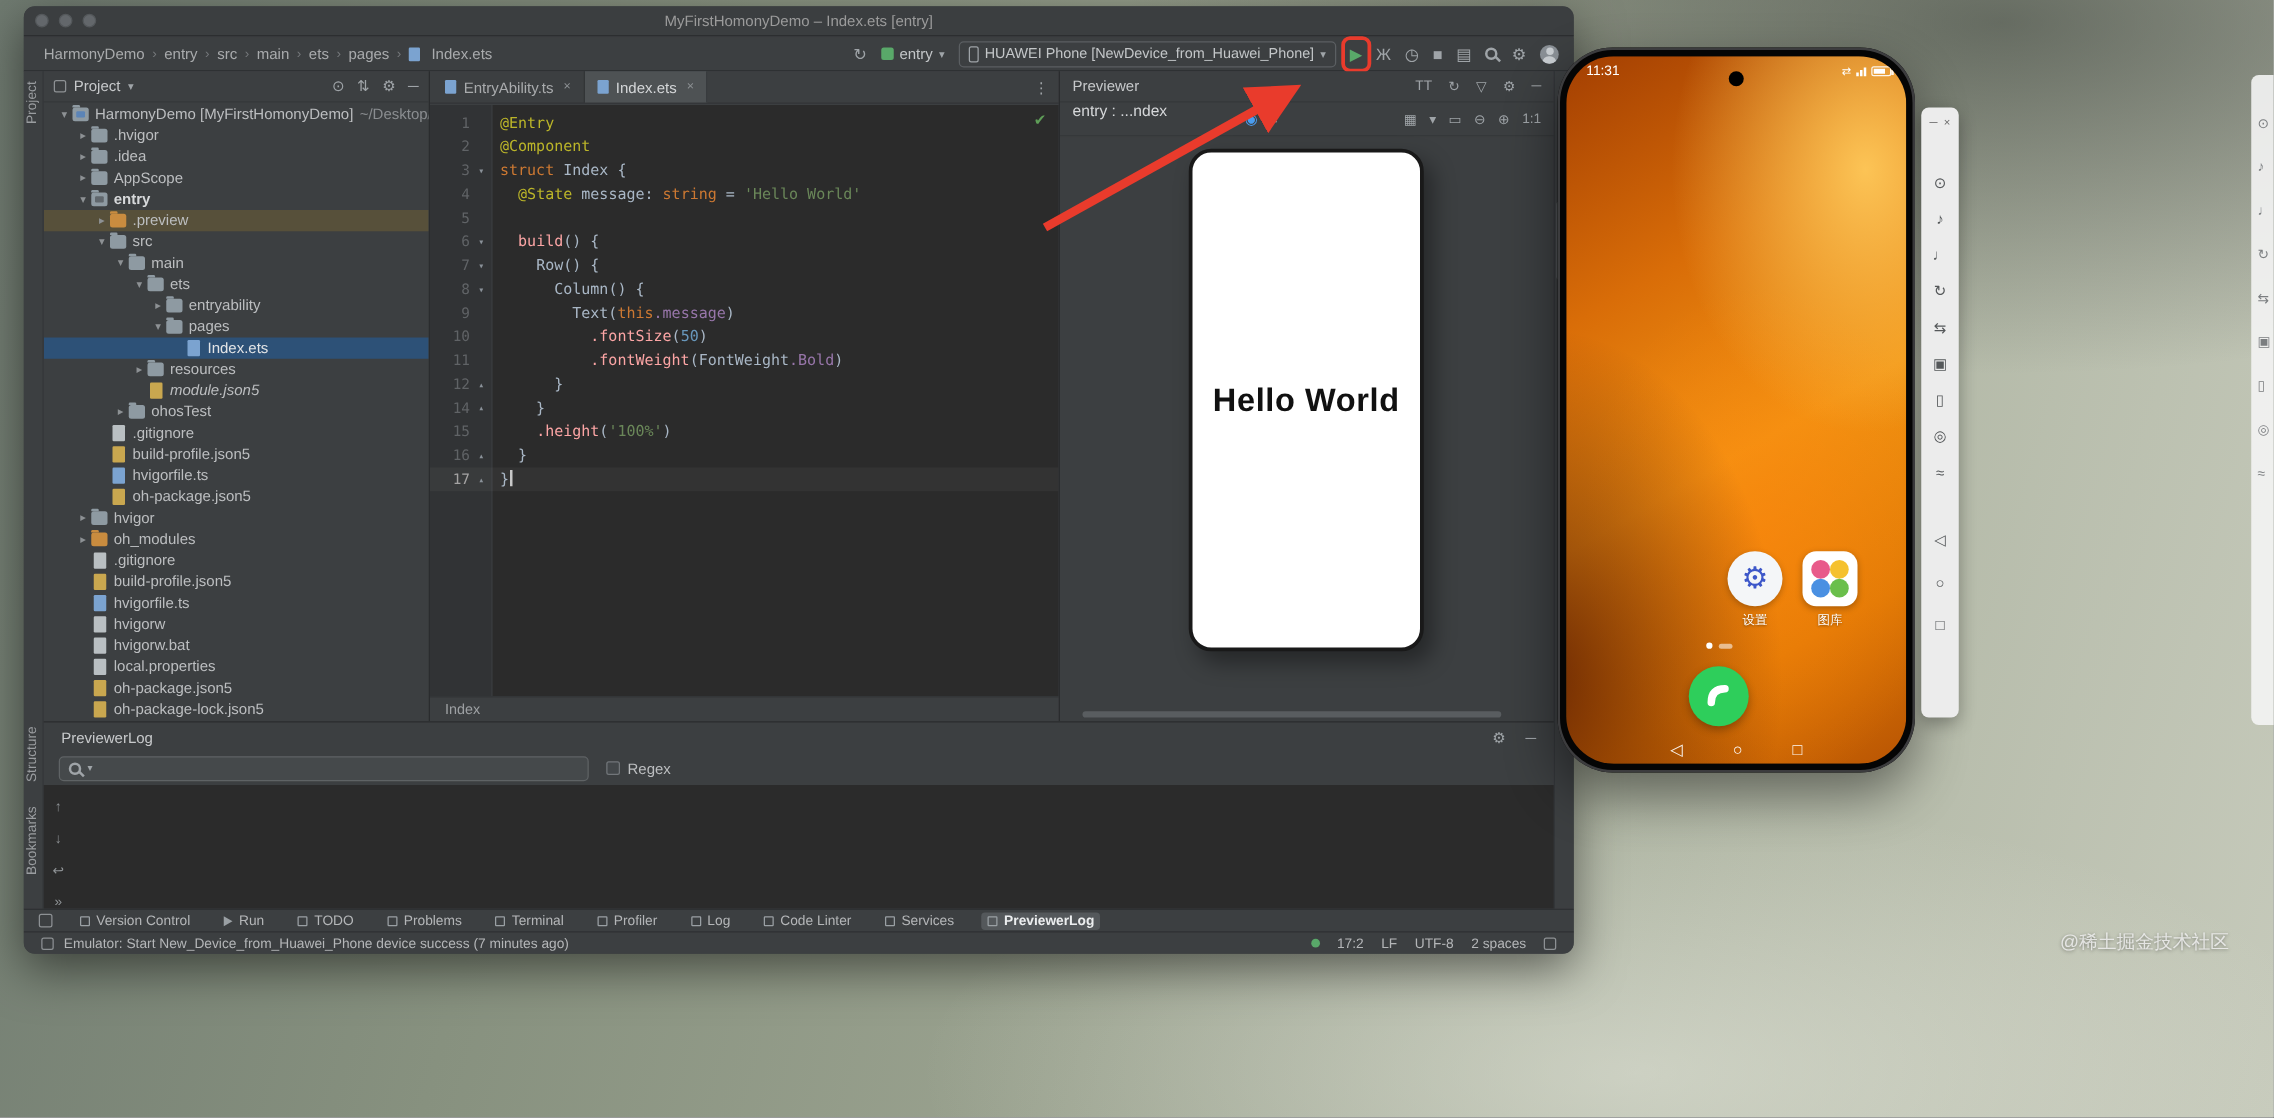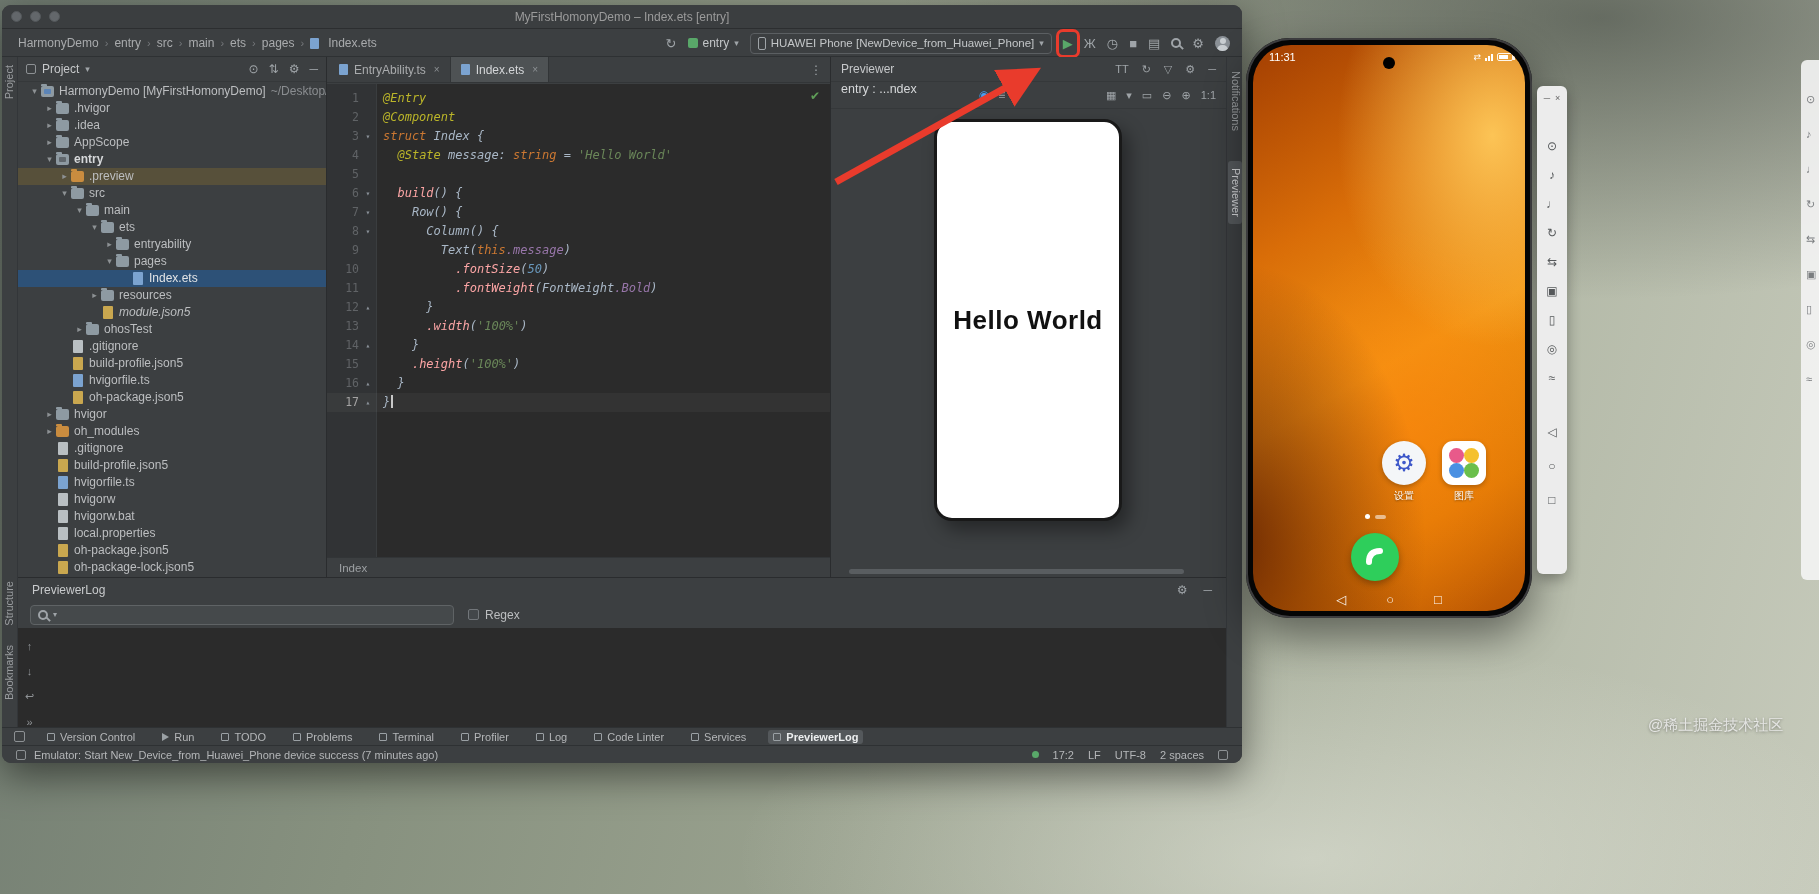--- a/index.html
+++ b/index.html
@@ -5,21 +5,21 @@
 *{margin:0;padding:0;box-sizing:border-box;}
 html,body{width:1819px;height:894px;overflow:hidden;}
 .stage{position:relative;width:1819px;height:894px;font-family:"Liberation Sans",sans-serif;overflow:hidden;background:#8a918a;}
 .desktop{position:absolute;inset:0;
  background:
   radial-gradient(55% 45% at 88% 2%, rgba(38,44,40,.55), rgba(38,44,40,0) 70%),
   radial-gradient(45% 35% at 72% 96%, rgba(232,234,224,.5), rgba(232,234,224,0) 70%),
   linear-gradient(105deg,#6f7a70 0%,#87917f 28%,#9aa28f 52%,#b2b8a6 76%,#c6cabb 100%);}
 
 
-.ide{position:absolute;left:2px;top:5px;width:1240px;height:758px;background:#3c3f41;border-radius:9px;overflow:hidden;
+.ide{position:absolute;left:19px;top:5px;width:1240px;height:758px;background:#3c3f41;border-radius:9px;overflow:hidden;
  box-shadow:0 12px 38px rgba(0,0,0,.5);font-size:12px;color:#bbb;}
 .titlebar{position:absolute;left:0;top:0;right:0;height:24px;background:#3b3e40;border-bottom:1px solid #2c2e30;}
 .lights{position:absolute;left:9px;top:6px;display:flex;gap:8px;}
 .light{width:11px;height:11px;border-radius:50%;background:#63676b;border:1px solid #54585b;}
 .wtitle{position:absolute;left:0;right:0;top:5px;text-align:center;color:#9b9b9b;font-size:12px;}
 
 .toolbar{position:absolute;left:0;top:25px;right:0;height:27px;background:#3c3f41;border-bottom:1px solid #2e3133;display:flex;align-items:center;}
 .bc{display:flex;align-items:center;gap:6px;padding-left:16px;color:#a9abad;white-space:nowrap;}
 .bc-sep{color:#75787b;font-size:11px;}
 .bc-fic{width:9px;height:11px;background:#7ba3d0;border-radius:1px;display:inline-block;margin-right:3px;vertical-align:-1px;}
@@ -84,21 +84,21 @@
 .etab .x{color:#8d9194;font-size:10px;margin-left:2px;}
 .etabs .more{margin-left:auto;align-self:center;color:#9fa4a8;padding-right:8px;}
 .codewrap{position:absolute;top:27px;left:0;right:0;bottom:20px;background:#2b2b2b;overflow:hidden;}
 .gutterbg{position:absolute;left:0;top:0;bottom:0;width:50px;background:#313335;border-right:1px solid #3a3d3f;}
 .code{position:absolute;left:0;top:5px;right:0;font-family:"DejaVu Sans Mono",monospace;font-size:12px;}
 .cline{height:19px;line-height:19px;display:flex;white-space:pre;position:relative;}
 .cline.cur{background:rgba(255,255,255,.04);}
 .lnum{width:32px;text-align:right;color:#606366;flex:none;font-size:11.5px;position:relative;z-index:1;}
 .cline.cur .lnum{color:#a4a3a3;}
 .fold{width:18px;text-align:center;color:#8a9199;font-size:8px;flex:none;position:relative;z-index:1;}
-.ltext{padding-left:6px;color:#a9b7c6;font-style:italic;}
+.ltext{padding-left:6px;color:#a9b7c6;}
 .cline.cur .ltext:after{content:"";display:inline-block;width:1.5px;height:13px;background:#c8c8c8;margin-left:1px;vertical-align:-2px;}
 .tk-ann{color:#bbb529;}
 .tk-kw{color:#cc7832;}
 .tk-str{color:#6a8759;}
 .tk-num{color:#6897bb;}
 .tk-fn{color:#fca5a5;}
 .tk-prop{color:#9876aa;}
 .tk-plain{color:#a9b7c6;}
 .echeck{position:absolute;right:10px;top:5px;color:#5f9e58;font-size:12px;}
 .ebread{position:absolute;left:0;right:0;bottom:0;height:20px;background:#3c3f41;border-top:1px solid #323537;line-height:20px;padding-left:12px;color:#9da0a3;font-size:11.5px;}
@@ -179,21 +179,21 @@
 .emubar{position:absolute;left:1537px;top:86px;width:30px;height:488px;background:#ececec;border-radius:6px;
  box-shadow:0 5px 14px rgba(0,0,0,.3);display:flex;flex-direction:column;align-items:center;padding-top:5px;}
 #emu-win{display:flex;gap:5px;color:#666;font-size:9px;height:13px;align-items:center;}
 #emu-ics{display:flex;flex-direction:column;gap:17px;margin-top:36px;color:#55585a;font-size:12px;align-items:center;line-height:1;}
 #emu-nav{display:flex;flex-direction:column;gap:22px;margin-top:42px;color:#55585a;font-size:12px;align-items:center;line-height:1;}
 .edgebar{position:absolute;right:-8px;top:60px;width:26px;height:520px;background:rgba(244,244,244,.9);border-radius:6px 0 0 6px;
  display:flex;flex-direction:column;align-items:flex-start;padding:34px 0 0 5px;gap:24px;color:#7b7e80;font-size:11px;line-height:1;}
 
 
 .arrowsvg{position:absolute;left:0;top:0;width:1819px;height:894px;pointer-events:none;z-index:40;}
-.watermark{position:absolute;left:1648px;top:716px;color:rgba(240,240,240,.85);font-size:15px;text-shadow:0 1px 3px rgba(0,0,0,.4);z-index:30;}
+.watermark{position:absolute;left:1648px;top:744px;color:rgba(240,240,240,.85);font-size:15px;text-shadow:0 1px 3px rgba(0,0,0,.4);z-index:30;}
 .gico{display:inline-block;}
 </style>
 </head>
 <body>
 
 <div class="stage">
   <div class="desktop"></div>
 
   <div class="ide">
     <div class="titlebar">
@@ -442,21 +442,20 @@
             <div class="cline"><span class="lnum">3</span><span class="fold">▾</span><span class="ltext"><span class="tk-kw">struct </span><span class="tk-plain">Index </span><span class="tk-plain">{</span></span></div>
             <div class="cline"><span class="lnum">4</span><span class="fold"></span><span class="ltext"><span class="tk-plain">  </span><span class="tk-ann">@State</span><span class="tk-plain"> message: </span><span class="tk-kw">string</span><span class="tk-plain"> = </span><span class="tk-str">'Hello World'</span></span></div>
             <div class="cline"><span class="lnum">5</span><span class="fold"></span><span class="ltext"></span></div>
             <div class="cline"><span class="lnum">6</span><span class="fold">▾</span><span class="ltext"><span class="tk-plain">  </span><span class="tk-fn">build</span><span class="tk-plain">() {</span></span></div>
             <div class="cline"><span class="lnum">7</span><span class="fold">▾</span><span class="ltext"><span class="tk-plain">    </span><span class="tk-plain">Row</span><span class="tk-plain">() {</span></span></div>
             <div class="cline"><span class="lnum">8</span><span class="fold">▾</span><span class="ltext"><span class="tk-plain">      </span><span class="tk-plain">Column</span><span class="tk-plain">() {</span></span></div>
             <div class="cline"><span class="lnum">9</span><span class="fold"></span><span class="ltext"><span class="tk-plain">        </span><span class="tk-plain">Text(</span><span class="tk-kw">this</span><span class="tk-prop">.message</span><span class="tk-plain">)</span></span></div>
             <div class="cline"><span class="lnum">10</span><span class="fold"></span><span class="ltext"><span class="tk-plain">          </span><span class="tk-fn">.fontSize</span><span class="tk-plain">(</span><span class="tk-num">50</span><span class="tk-plain">)</span></span></div>
             <div class="cline"><span class="lnum">11</span><span class="fold"></span><span class="ltext"><span class="tk-plain">          </span><span class="tk-fn">.fontWeight</span><span class="tk-plain">(</span><span class="tk-plain">FontWeight</span><span class="tk-prop">.Bold</span><span class="tk-plain">)</span></span></div>
             <div class="cline"><span class="lnum">12</span><span class="fold">▴</span><span class="ltext"><span class="tk-plain">      }</span></span></div>
-            <div class="cline"><span class="lnum">13</span><span class="fold"></span><span class="ltext"><span class="tk-plain">      </span><span class="tk-fn">.width</span><span class="tk-plain">(</span><span class="tk-str">'100%'</span><span class="tk-plain">)</span></span></div>
             <div class="cline"><span class="lnum">14</span><span class="fold">▴</span><span class="ltext"><span class="tk-plain">    }</span></span></div>
             <div class="cline"><span class="lnum">15</span><span class="fold"></span><span class="ltext"><span class="tk-plain">    </span><span class="tk-fn">.height</span><span class="tk-plain">(</span><span class="tk-str">'100%'</span><span class="tk-plain">)</span></span></div>
             <div class="cline"><span class="lnum">16</span><span class="fold">▴</span><span class="ltext"><span class="tk-plain">  }</span></span></div>
             <div class="cline cur"><span class="lnum">17</span><span class="fold">▴</span><span class="ltext"><span class="tk-plain">}</span></span></div>
           </div>
         <span class="echeck">✔</span>
       </div>
       <div class="ebread">
         <span>Index</span>
       </div>

